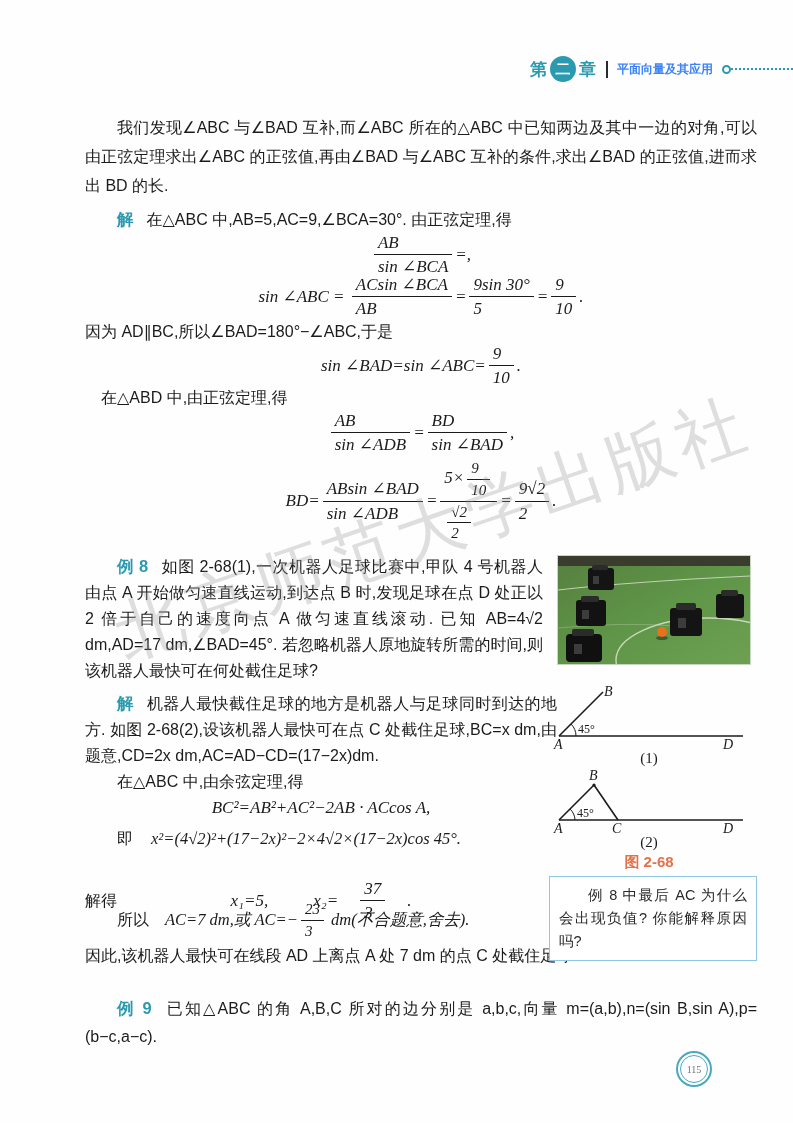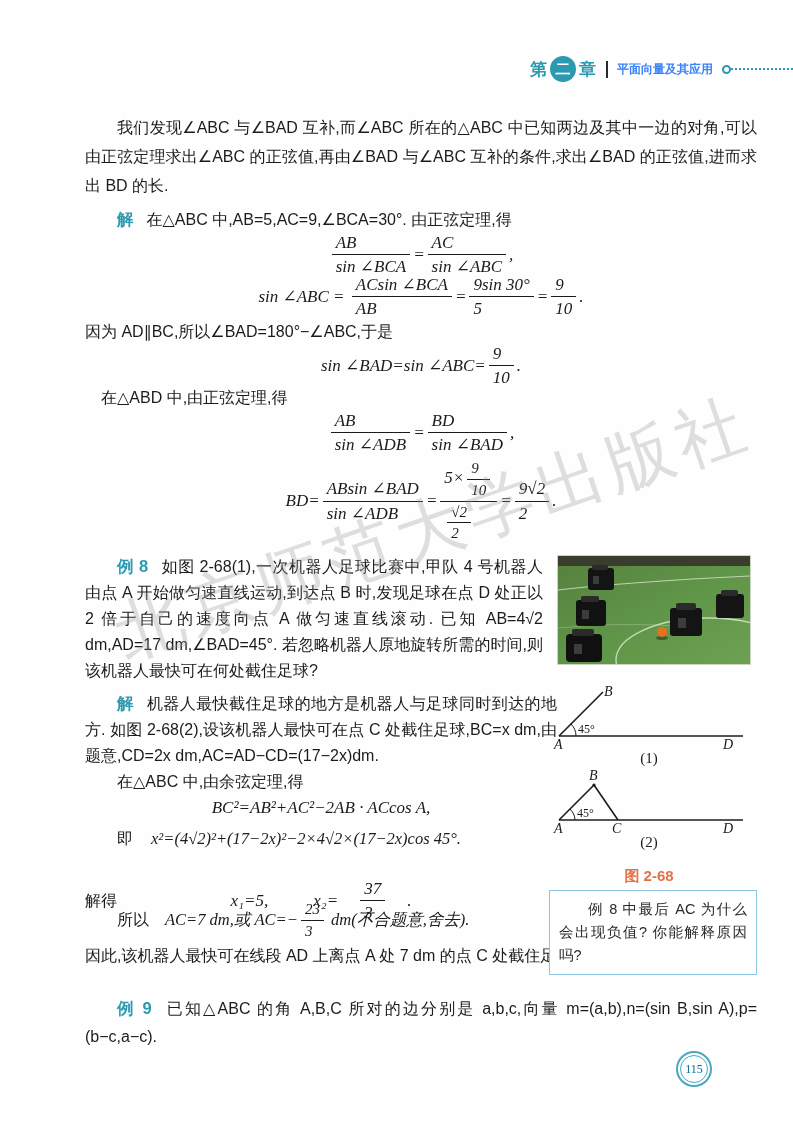--- a/index.html
+++ b/index.html
@@ -46,32 +46,32 @@
 
   
   .photo{float:right;width:194px;height:110px;margin:2px 6px 6px 14px;border:1px solid #c9d6c2;box-sizing:border-box;}
   .ex8-block{overflow:hidden;}
 
   
   .fig-col{position:absolute;left:464px;top:672px;width:208px;}
   .fig-svg{display:block;}
   .fig-cap{width:200px;text-align:center;font-family:"Liberation Serif","DejaVu Serif",serif;
            font-size:15px;line-height:16px;color:#1b1b1b;}
-  .fig-main-cap{width:200px;text-align:center;color:#e2724a;font-weight:bold;font-size:15px;line-height:20px;margin-top:16px;}
+  .fig-main-cap{width:200px;text-align:center;color:#e2724a;font-weight:bold;font-size:15px;line-height:20px;margin-top:2px;}
   .flabel{font-family:"Liberation Serif","DejaVu Serif",serif;font-style:italic;font-size:14px;fill:#1b1b1b;}
   .falabel{font-family:"Liberation Serif","DejaVu Serif",serif;font-size:12px;fill:#1b1b1b;}
   .note-box{margin-top:4px;width:100%;box-sizing:border-box;border:1px solid #8ec6e6;background:#fff;
             padding:7px 9px;font-size:14.5px;line-height:23px;text-indent:2em;color:#2a2a2a;text-align:justify;}
 
   
   .page-num{position:absolute;left:676px;top:1051px;width:32px;height:32px;border:2px solid #4aa9bf;
             border-radius:50%;display:flex;align-items:center;justify-content:center;}
   .page-num .inner{width:26px;height:26px;border:1px solid #4aa9bf;border-radius:50%;display:flex;
                    align-items:center;justify-content:center;font-family:"Liberation Serif","DejaVu Serif",serif;
-                   font-size:12px;color:#0369a1;}
+                   font-size:10px;color:#737373;}
 
   
   .watermark{position:absolute;left:118px;top:592px;transform:rotate(-19deg);transform-origin:0 50%;
              font-family:"Liberation Serif","DejaVu Serif",serif;font-size:68px;letter-spacing:6px;
              color:rgba(150,150,150,0.30);white-space:nowrap;z-index:9;pointer-events:none;}
 </style>
 </head>
 <body>
 
 <div class="page">
@@ -94,24 +94,20 @@
     <p class="abs para indent lh28" style="top:193px;margin:0;">
       <span class="sol-label">解</span><span>在△ABC 中,AB=5,AC=9,∠BCA=30°. 由正弦定理,得</span>
     </p>
 
     <div class="abs math-line" style="top:220px;">
       <span class="frac">
           <span class="num">AB</span>
           <span class="den">sin ∠BCA</span>
         </span>
       <span class="m">=</span>
-      <span class="frac">
-          <span class="num">AC</span>
-          <span class="den">sin ∠ABC</span>
-        </span>
       <span class="m">,</span>
     </div>
 
     <div class="abs math-line" style="top:262px;">
       <span class="m">sin ∠ABC = </span>
       <span class="frac">
           <span class="num">ACsin ∠BCA</span>
           <span class="den">AB</span>
         </span>
       <span class="m">=</span>

